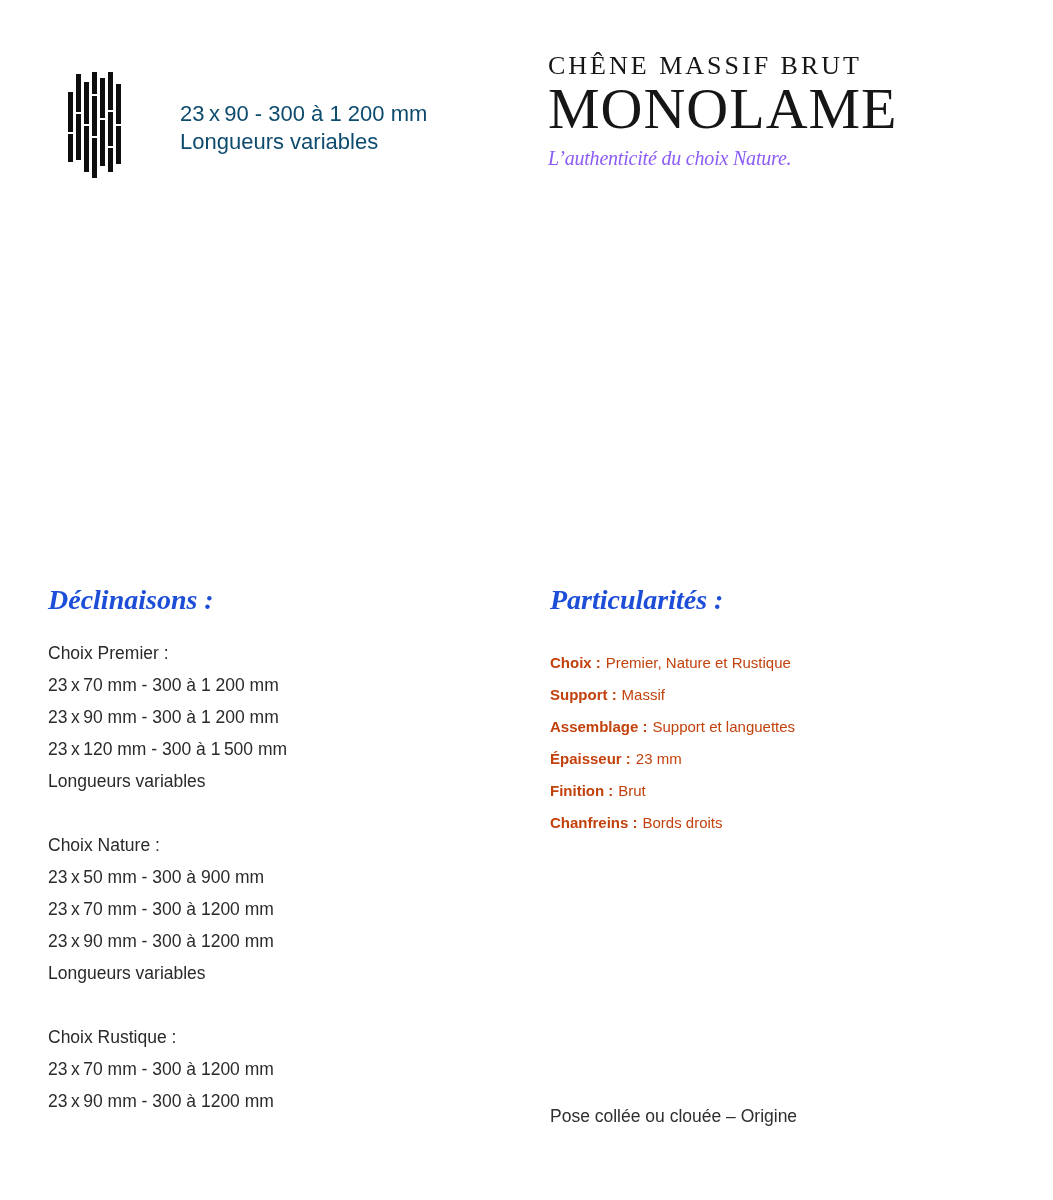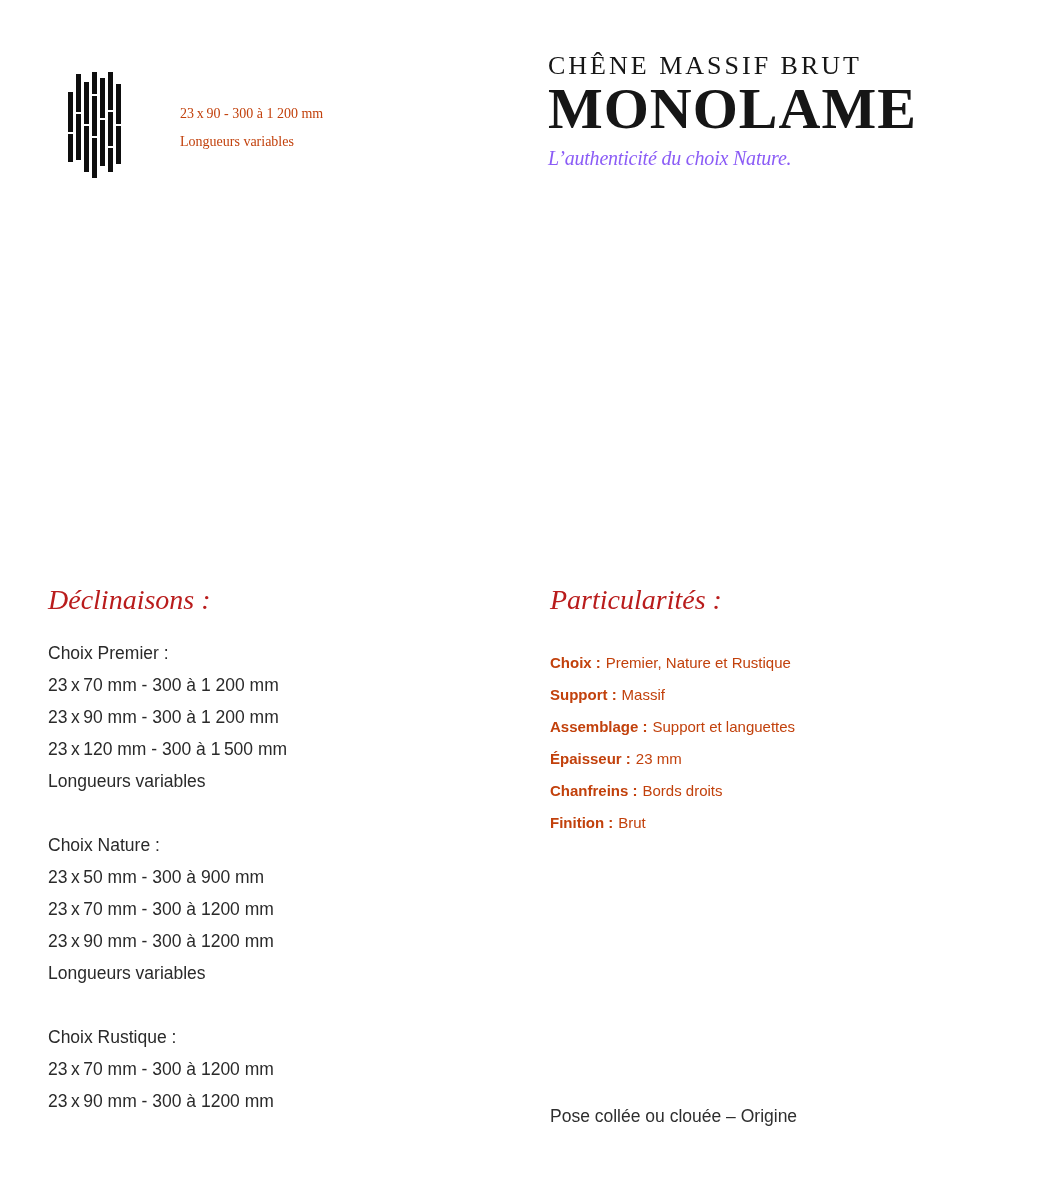--- a/index.html
+++ b/index.html
@@ -3,30 +3,30 @@
 <meta charset="utf-8">
 <style>
   html, body { margin: 0; padding: 0; background: #ffffff; }
   .page {
     position: relative; width: 1053px; height: 1200px;
     background: #ffffff; overflow: hidden;
     font-family: "Liberation Sans", sans-serif; color: #2a2a2a;
   }
   
   .plank-icon { position: absolute; left: 66px; top: 70px; }
-  .format-summary { position: absolute; left: 180px; top: 100px; font-size: 14px; line-height: 28px; color: #c2410c; font-family: Liberation Serif, serif; }
+  .format-summary { position: absolute; left: 180px; top: 100px; font-size: 22px; line-height: 28px; color: #0c4a6e; }
   
   .title-block { position: absolute; left: 548px; top: 50px; color: #161616; font-family: "Liberation Serif", serif; }
   .eyebrow { font-size: 26px; line-height: 32px; letter-spacing: 3px; font-weight: 400; white-space: nowrap; }
-  .product-name { font-size: 58px; line-height: 54px; letter-spacing: 1px; font-weight: 700; white-space: nowrap; }
+  .product-name { font-size: 58px; line-height: 54px; letter-spacing: 1px; font-weight: 400; white-space: nowrap; }
   .tagline { font-size: 20px; line-height: 28px; font-style: italic; margin-top: 8px; color: #8b5cf6; letter-spacing: -0.2px; }
   
   .section-heading {
-    font-family: "Liberation Serif", serif; font-style: italic; font-weight: 400;
-    font-size: 28px; line-height: 34px; color: #b91c1c; margin: 0;
+    font-family: "Liberation Serif", serif; font-style: italic; font-weight: 700;
+    font-size: 28px; line-height: 34px; color: #1d4ed8; margin: 0;
   }
   
   .declinaisons { position: absolute; left: 48px; top: 583px; width: 450px; }
   .declinaisons .section-heading { margin-bottom: 20px; }
   .group { margin-bottom: 32px; }
   .group:last-child { margin-bottom: 0; }
   .group-label, .size-line, .variable-note { font-size: 17.5px; line-height: 32px; color: #2a2a2a; }
   
   .particularites { position: absolute; left: 550px; top: 583px; width: 460px; }
   .particularites .section-heading { margin-bottom: 30px; }
@@ -107,24 +107,24 @@
     <div class="spec-row">
       <span class="spec-label">Support :</span><span>Massif</span>
     </div>
     <div class="spec-row">
       <span class="spec-label">Assemblage :</span><span>Support et languettes</span>
     </div>
     <div class="spec-row">
       <span class="spec-label">Épaisseur :</span><span>23 mm</span>
     </div>
     <div class="spec-row">
-      <span class="spec-label">Chanfreins :</span><span>Bords droits</span>
+      <span class="spec-label">Finition :</span><span>Brut</span>
     </div>
     <div class="spec-row">
-      <span class="spec-label">Finition :</span><span>Brut</span>
+      <span class="spec-label">Chanfreins :</span><span>Bords droits</span>
     </div>
   </section>
 
   <div class="footnote">
     <div>Pose collée ou clouée – Origine</div>
   </div>
 
 </div>
 
 </body></html>

